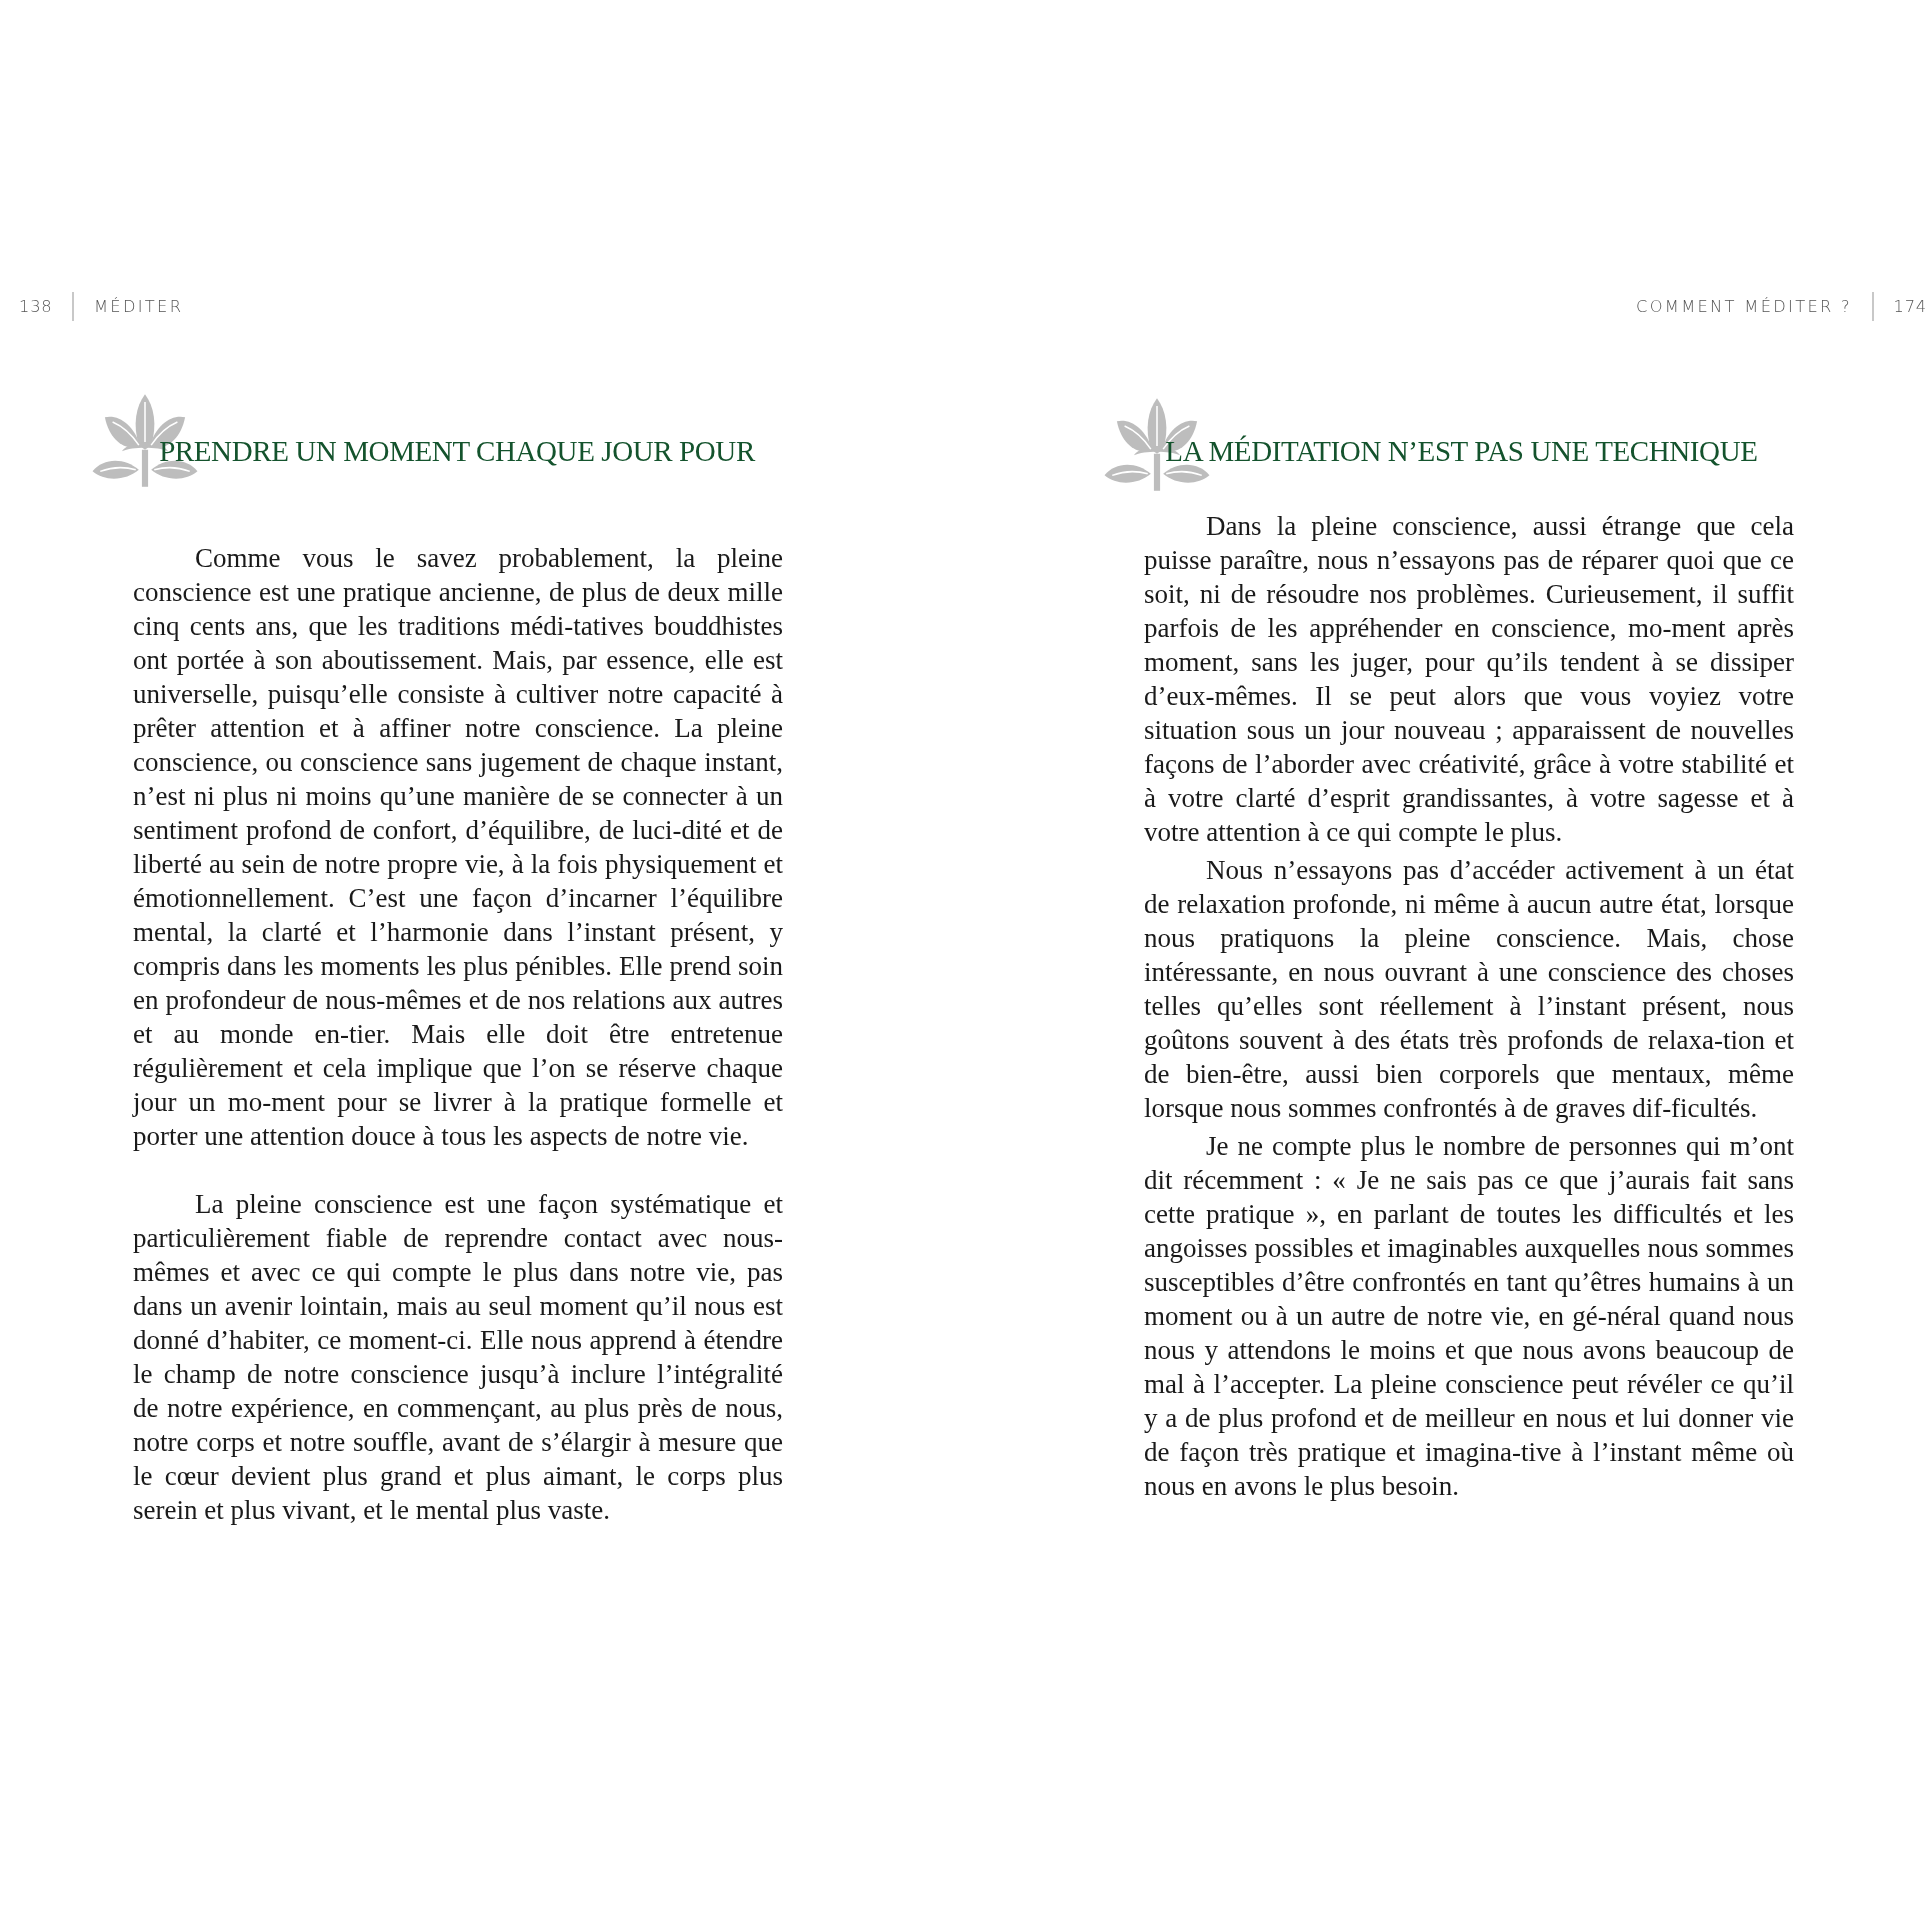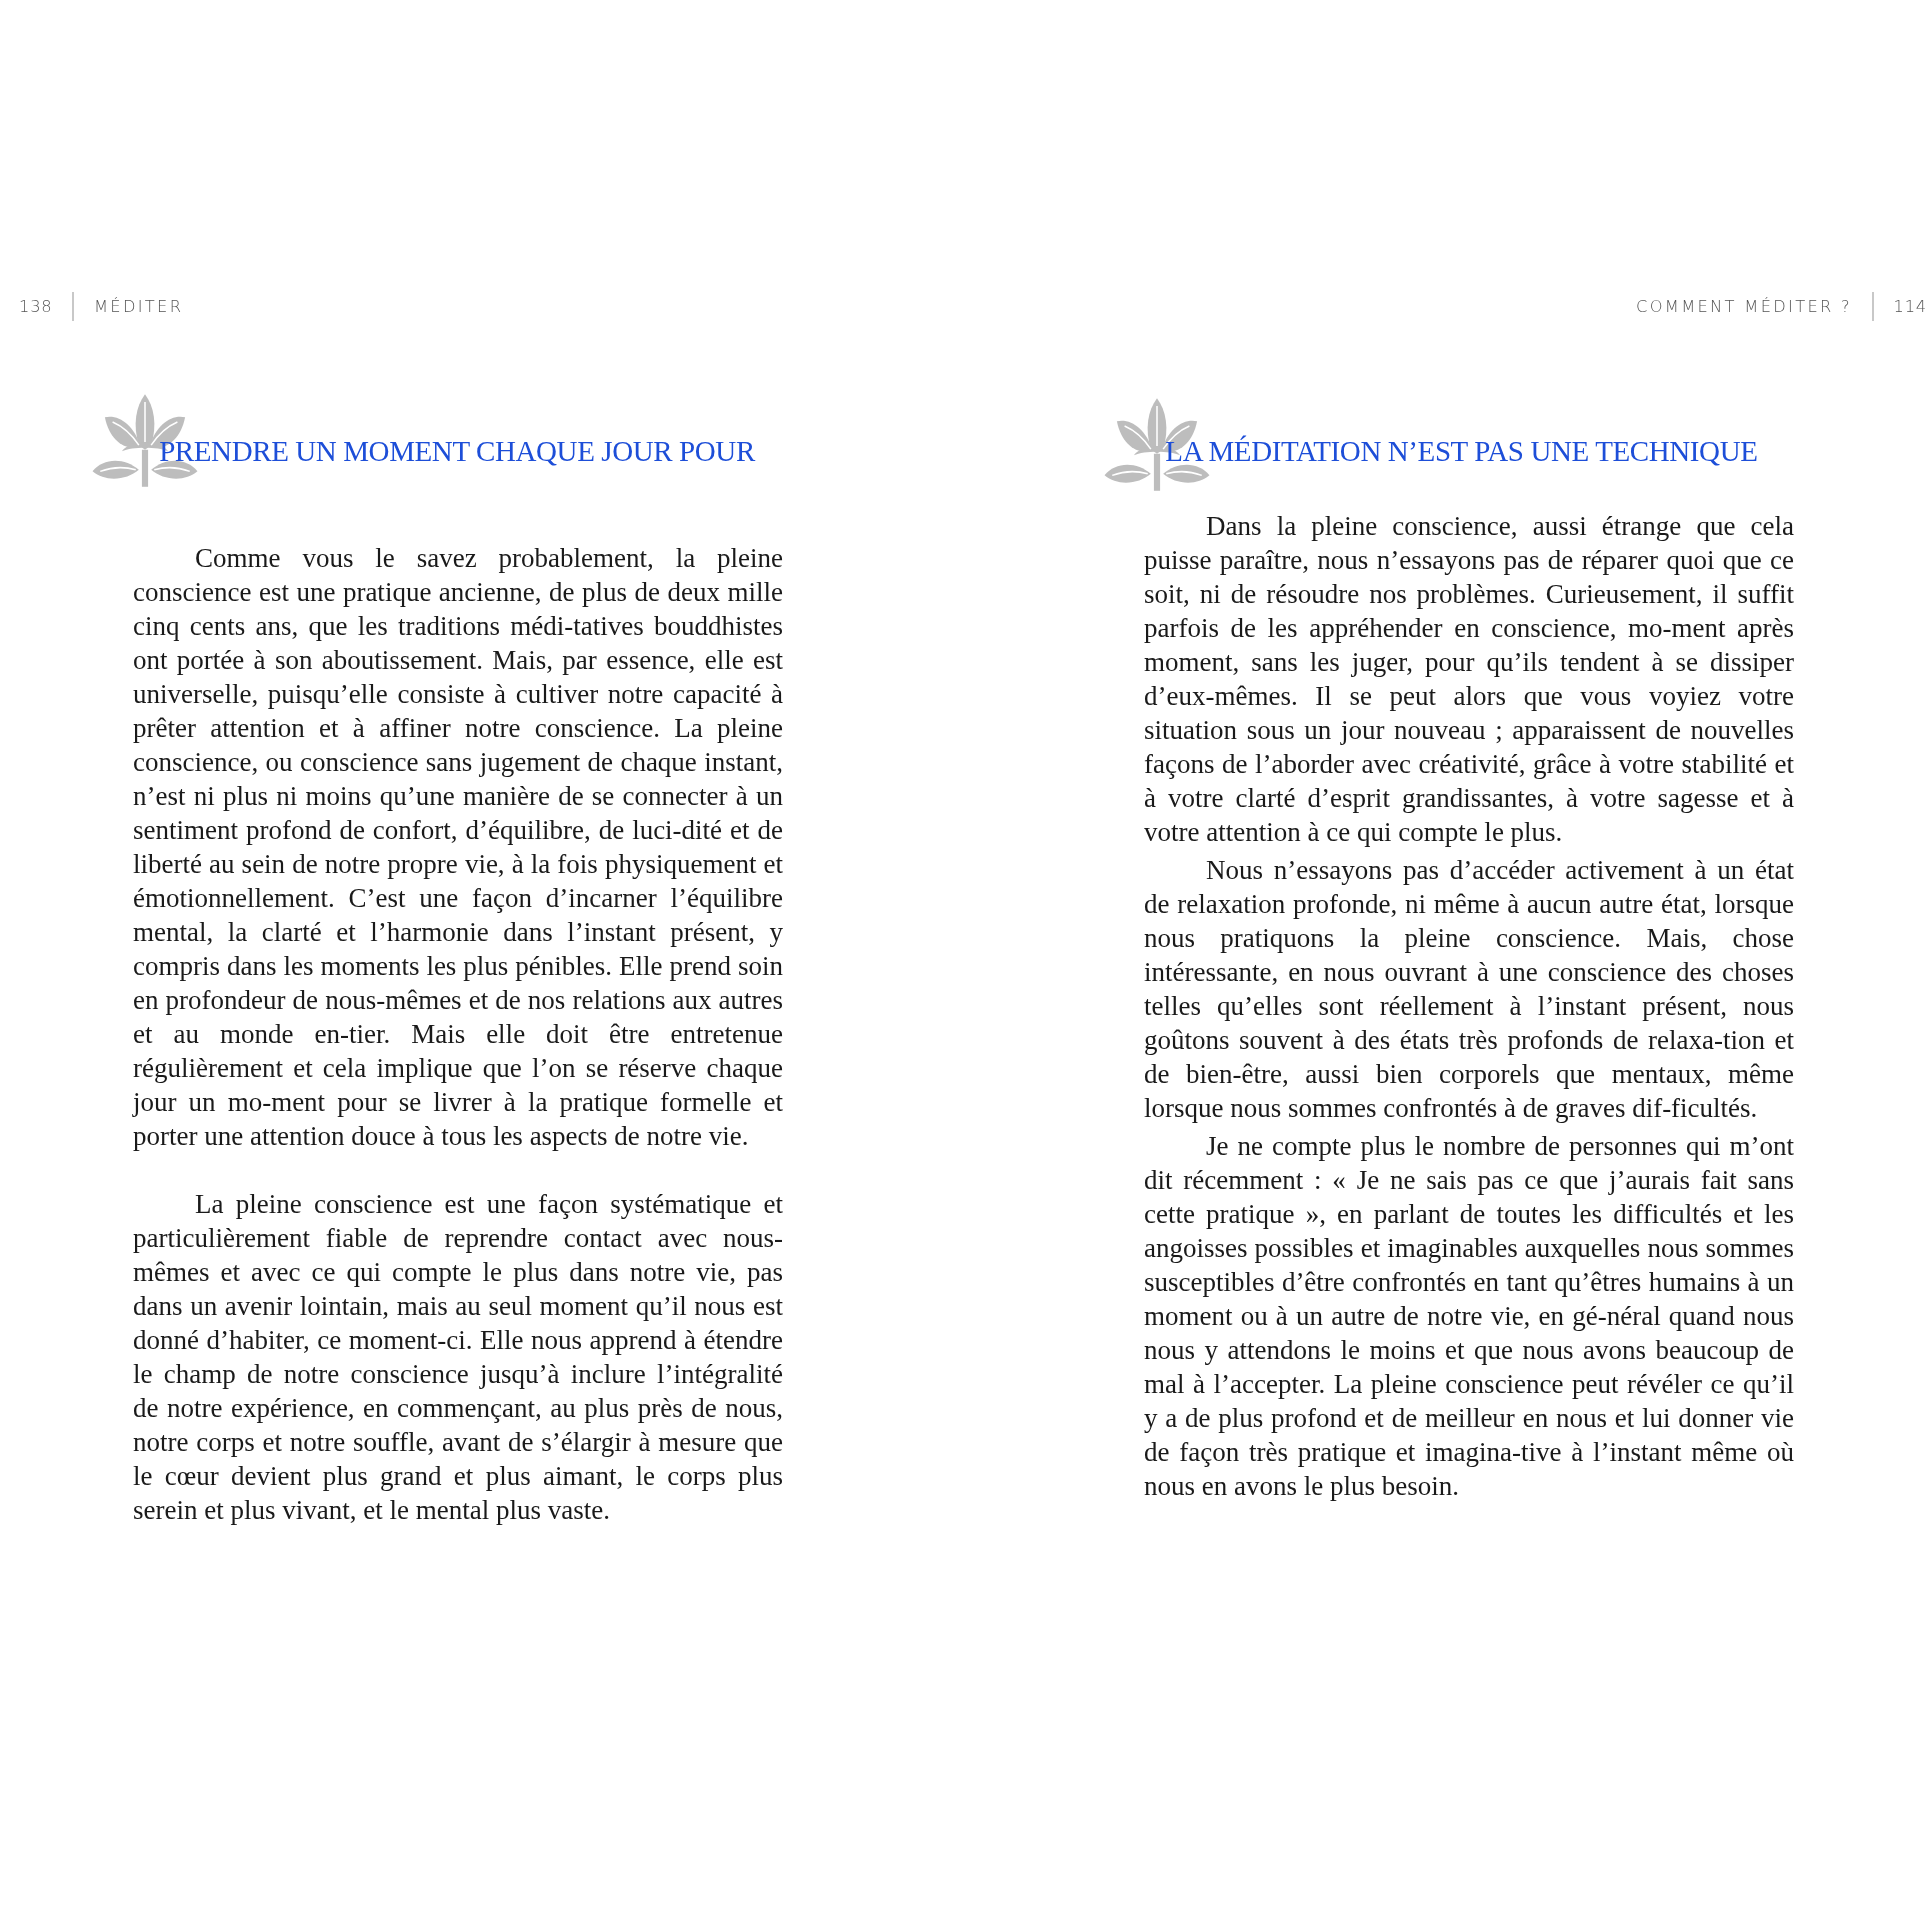--- a/index.html
+++ b/index.html
@@ -13,21 +13,21 @@
     font-size: 16.3px; letter-spacing: 2.3px; color: #555; font-weight: 300;
     display: flex; align-items: center;
   }
   .running-head.left { left: 19px; }
   .running-head.right { right: 0px; }
   .pg-num { letter-spacing: 0.8px; }
   .sep { width: 1.5px; height: 29px; background: #c8c8c8; margin: 0 20px; }
   .section-title {
     position: absolute; text-align: center;
     font-family: "Liberation Serif", "DejaVu Serif", serif;
-    font-size: 29px; line-height: 34px; letter-spacing: -0.4px; color: #1d4ed8;
+    font-size: 29px; line-height: 34px; letter-spacing: -0.4px; color: #14532d;
     z-index: 2;
   }
   .ornament { position: absolute; z-index: 1; }
   .column {
     position: absolute; width: 658px;
     font-size: 27px; line-height: 34px;
     text-align: justify; hyphens: manual;
   }
   .column p { margin: 4px; text-indent: 62px; }
   .column p.gap { margin-top: 34px; }
@@ -65,21 +65,21 @@
 </div>
 
 <div class="column" style="left:129px; top:537px;">
   <p>Comme vous le savez probablement, la pleine conscience est une pratique ancienne, de plus de deux mille cinq cents ans, que les traditions médi-tatives bouddhistes ont portée à son aboutissement. Mais, par essence, elle est universelle, puisqu’elle consiste à cultiver notre capacité à prêter attention et à affiner notre conscience. La pleine conscience, ou conscience sans jugement de chaque instant, n’est ni plus ni moins qu’une manière de se connecter à un sentiment profond de confort, d’équilibre, de luci-dité et de liberté au sein de notre propre vie, à la fois physiquement et émotionnellement. C’est une façon d’incarner l’équilibre mental, la clarté et l’harmonie dans l’instant présent, y compris dans les moments les plus pénibles. Elle prend soin en profondeur de nous-mêmes et de nos relations aux autres et au monde en-tier. Mais elle doit être entretenue régulièrement et cela implique que l’on se réserve chaque jour un mo-ment pour se livrer à la pratique formelle et porter une attention douce à tous les aspects de notre vie.</p>
   <p class="gap">La pleine conscience est une façon systématique et particulièrement fiable de reprendre contact avec nous-mêmes et avec ce qui compte le plus dans notre vie, pas dans un avenir lointain, mais au seul moment qu’il nous est donné d’habiter, ce moment-ci. Elle nous apprend à étendre le champ de notre conscience jusqu’à inclure l’intégralité de notre expérience, en commençant, au plus près de nous, notre corps et notre souffle, avant de s’élargir à mesure que le cœur devient plus grand et plus aimant, le corps plus serein et plus vivant, et le mental plus vaste.</p>
 </div>
 
 <div class="running-head right">
   <span>COMMENT MÉDITER ?</span>
   <span class="sep"></span>
-  <span class="pg-num">114</span>
+  <span class="pg-num">174</span>
 </div>
 
 <svg class="ornament" style="left:1103px; top:395px;" width="108" height="99" viewBox="0 0 140 128">
   <g fill="#bdbdbd">
     <path d="M70 4 C58 20 54 44 62 70 L70 76 L78 70 C86 44 82 20 70 4 Z"></path>
     <path d="M18 34 C36 30 56 44 64 72 C44 78 24 64 18 34 Z"></path>
     <path d="M122 34 C104 30 84 44 76 72 C96 78 116 64 122 34 Z"></path>
     <path d="M40 78 C52 62 88 62 100 78 C86 72 54 72 40 78 Z"></path>
     <rect x="66" y="76" width="8" height="48"></rect>
     <path d="M2 104 C16 86 44 86 62 102 C46 116 18 118 2 104 Z"></path>

